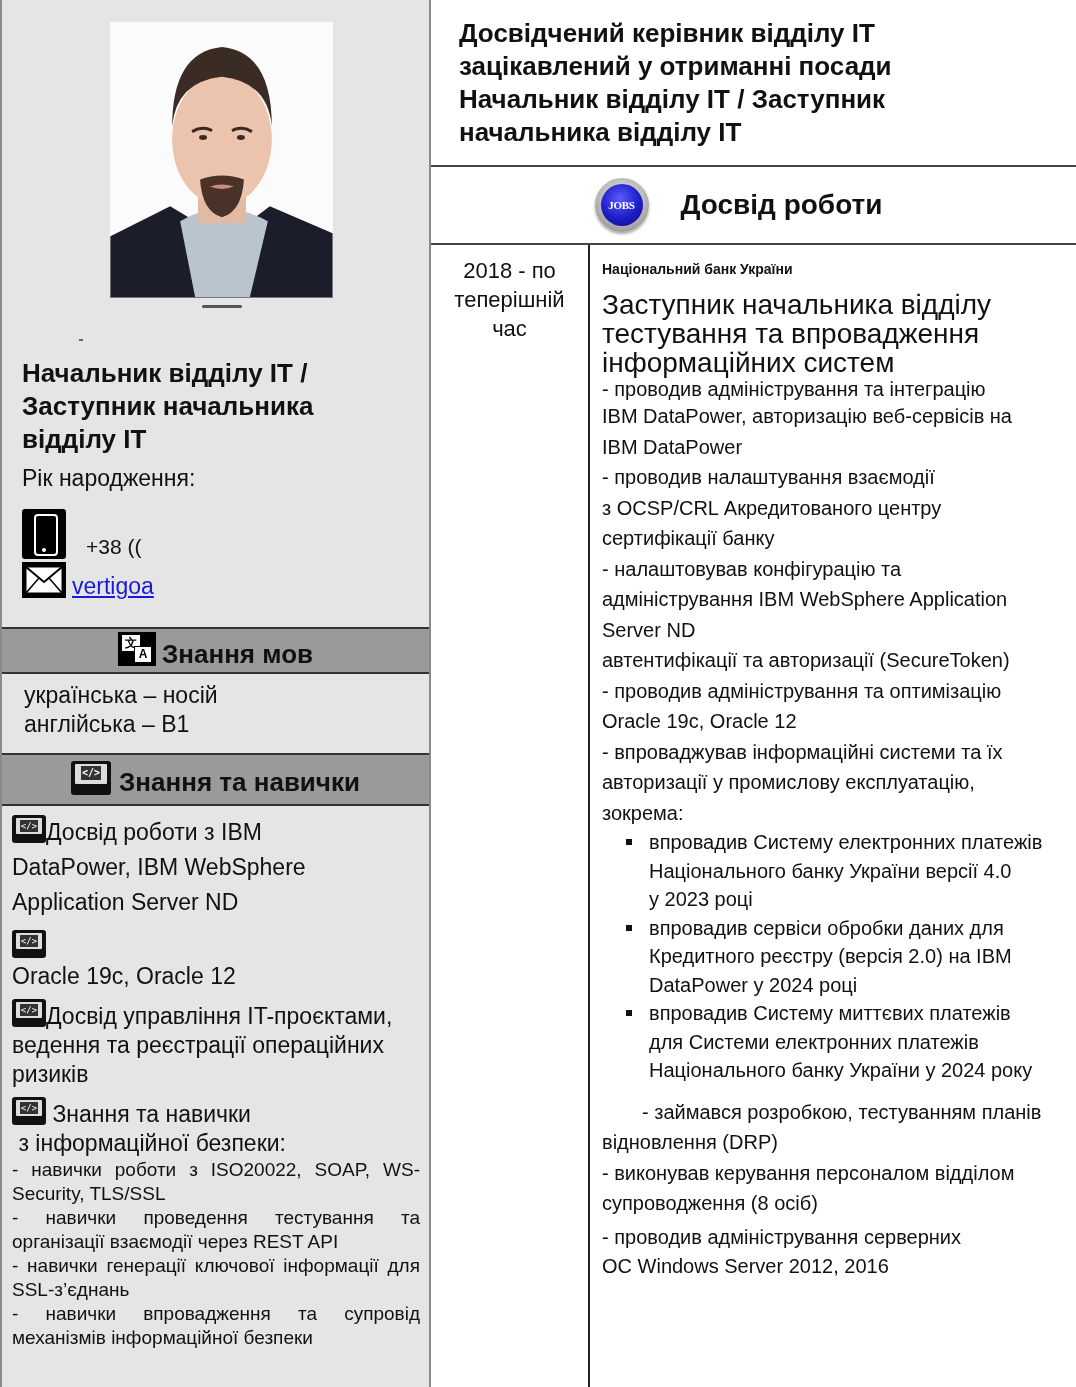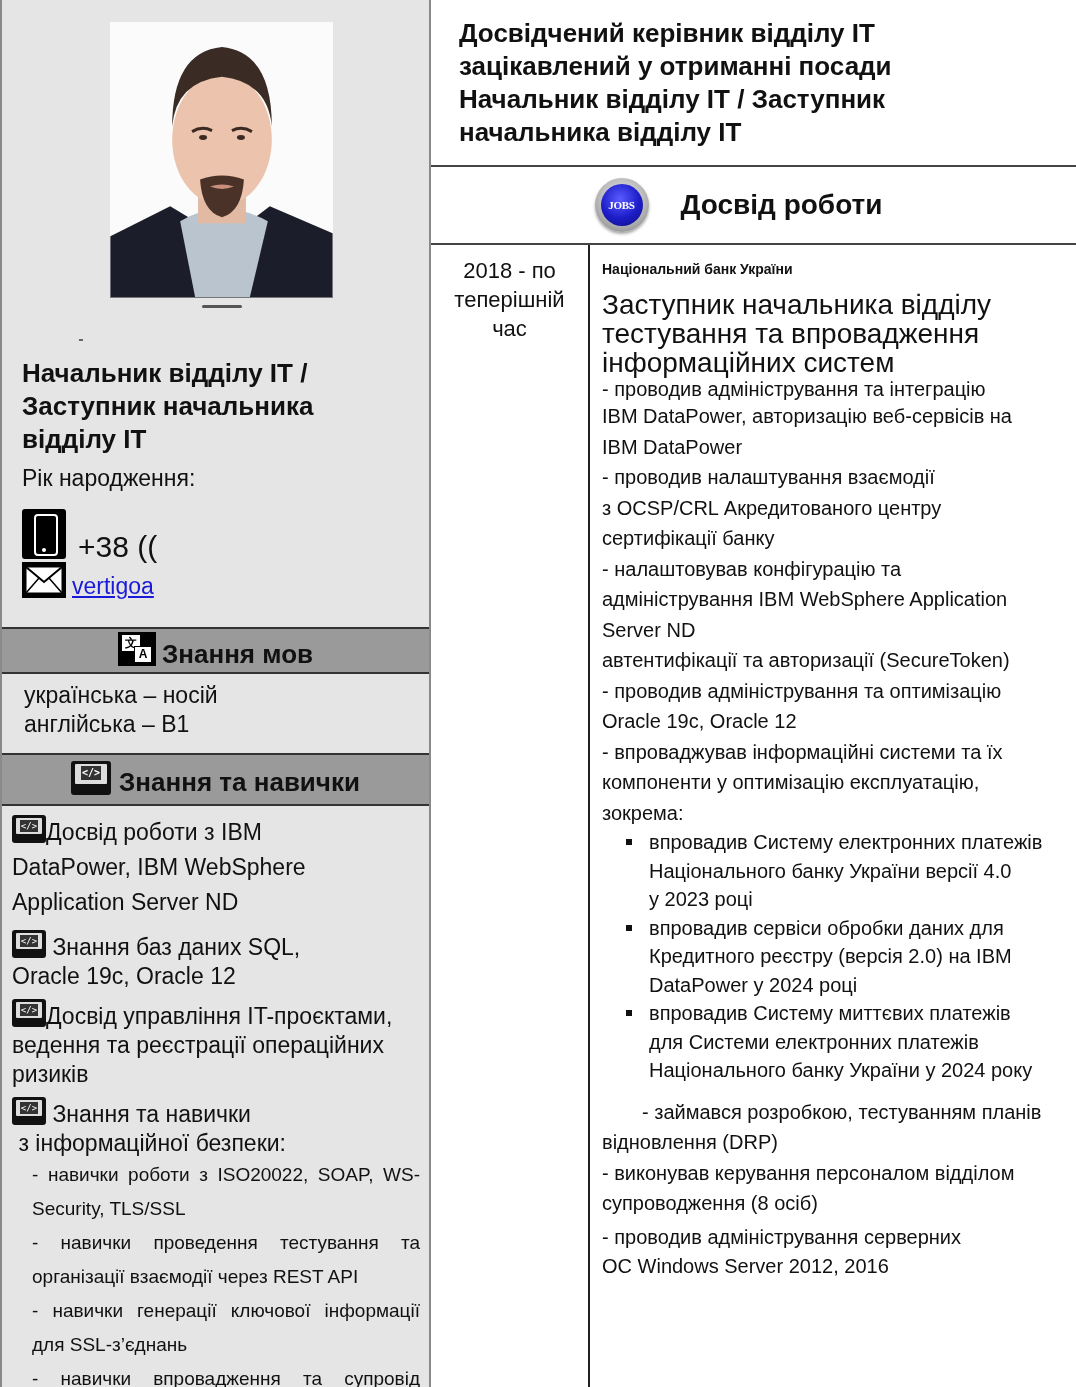--- a/index.html
+++ b/index.html
@@ -25,21 +25,21 @@
   .birth { position: absolute; left: 20px; top: 465px; font-size: 23px; color: #111; }
   .contact-row { position: absolute; left: 20px; display: flex; align-items: flex-end; }
   .contact-row.phone { top: 509px; }
   .contact-row.email { top: 562px; }
   .ico-box { background: #000; display: inline-block; position: relative; }
   .ico-phone { width: 44px; height: 50px; border-radius: 3px; }
   .ico-phone::before { content: ""; position: absolute; left: 12px; top: 5px; width: 20px; height: 38px; border: 2px solid #fff; border-radius: 4px; }
   .ico-phone::after { content: ""; position: absolute; left: 20px; top: 39px; width: 4px; height: 4px; background: #fff; border-radius: 50%; }
   .ico-mail { width: 44px; height: 36px; }
   .ico-mail svg { position: absolute; left: 3px; top: 4px; }
-  .contact-text { font-size: 30px; margin-left: 12px; line-height: 24px; }
+  .contact-text { font-size: 21px; margin-left: 20px; line-height: 24px; }
   .contact-link { color: #1a1ad8; text-decoration: underline; font-size: 23px; margin-left: 6px; line-height: 24px; }
 
   .sec-header {
     position: absolute; left: 0; width: 427px; background: #9a9a9a;
     border-top: 2px solid #333; border-bottom: 2px solid #333;
     display: flex; align-items: center; justify-content: center;
     font-size: 26px; font-weight: bold; color: #111;
   }
   .sec-header.lang { top: 627px; height: 47px; padding-top: 8px; }
   .sec-header.skills { top: 753px; height: 53px; padding-top: 6px; }
@@ -52,21 +52,21 @@
   .mon-ico::after { content: "</>"; position: absolute; left: 8px; top: 3px; width: 18px; height: 12px; font-size: 9px; line-height: 13px; color: #fff; background: #333; text-align: center; font-family: "DejaVu Sans Mono", monospace; margin-top: 2px; }
   .mon-ico.big { width: 40px; height: 34px; margin-right: 8px; margin-top: -10px; }
   .mon-ico.big::before { width: 32px; height: 20px; }
   .mon-ico.big::after { left: 10px; width: 20px; height: 14px; font-size: 10px; }
 
   .lang-list { position: absolute; left: 22px; top: 681px; font-size: 23px; line-height: 29px; }
 
   .skills-body { position: absolute; left: 10px; top: 815px; width: 408px; font-size: 23px; color: #111; }
   .skill-item { line-height: 35px; }
   .skill-item.tight { line-height: 29px; }
-  .sec-line { font-size: 19px; line-height: 34px; text-align: justify; text-align-last: left; margin-left: 20px; }
+  .sec-line { font-size: 19px; line-height: 24px; text-align: justify; text-align-last: left; }
 
   .right { position: absolute; left: 431px; top: 0; width: 645px; height: 1132px; background: #fff; }
   .headline {
     position: absolute; left: 28px; top: 17px; width: 600px;
     font-size: 26px; font-weight: bold; line-height: 33px;
   }
   .hr1 { position: absolute; left: 0; top: 165px; width: 645px; height: 2px; background: #444; }
   .exp-header { position: absolute; left: 0; top: 167px; width: 645px; height: 76px; display: flex; align-items: center; justify-content: center; }
   .jobs-badge {
     width: 54px; height: 54px; border-radius: 50%;
@@ -160,21 +160,21 @@
     <span>Знання та навички</span>
   </div>
 
   <div class="skills-body">
     <div class="skill-item">
       <span class="mon-ico"></span><span>Досвід роботи з IBM</span><br>
       <span>DataPower, IBM WebSphere</span><br>
       <span>Application Server ND</span>
     </div>
     <div class="skill-item tight" style="margin-top:10px">
-      <span class="mon-ico"></span><span> Знання баз даних SQL,</span><br>
+      <span class="mon-ico"></span><br>
       <span>Oracle 19c, Oracle 12</span>
     </div>
     <div class="skill-item tight" style="margin-top:8px">
       <span class="mon-ico"></span><span>Досвід управління IT-проєктами,</span><br>
       <span>ведення та реєстрації операційних</span><br>
       <span>ризиків</span>
     </div>
     <div class="skill-item tight" style="margin-top:8px">
       <span class="mon-ico"></span><span> Знання та навички</span><br>
       <span style="white-space:pre"> з інформаційної безпеки:</span>
@@ -224,21 +224,21 @@
       <div class="duty">- проводив налаштування взаємодії</div>
       <div class="duty">з OCSP/CRL Акредитованого центру</div>
       <div class="duty">сертифікації банку</div>
       <div class="duty">- налаштовував конфігурацію та</div>
       <div class="duty">адміністрування IBM WebSphere Application</div>
       <div class="duty">Server ND</div>
       <div class="duty">автентифікації та авторизації (SecureToken)</div>
       <div class="duty">- проводив адміністрування та оптимізацію</div>
       <div class="duty">Oracle 19c, Oracle 12</div>
       <div class="duty">- впроваджував інформаційні системи та їх</div>
-      <div class="duty">компоненти у оптимізацію експлуатацію,</div>
+      <div class="duty">авторизації у промислову експлуатацію,</div>
       <div class="duty">зокрема:</div>
     </div>
     <ul class="subs">
       <li>
         <div>впровадив Систему електронних платежів</div>
         <div>Національного банку України версії 4.0</div>
         <div>у 2023 році</div>
       </li>
       <li>
         <div>впровадив сервіси обробки даних для</div>

